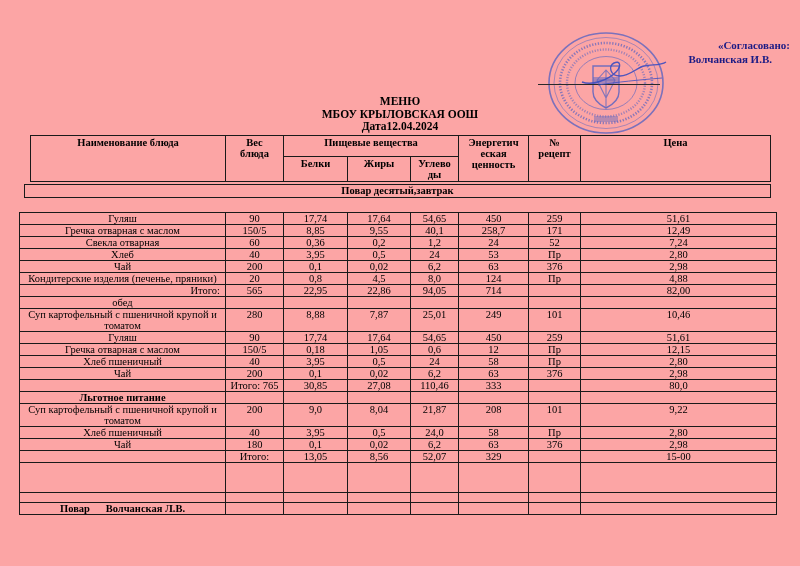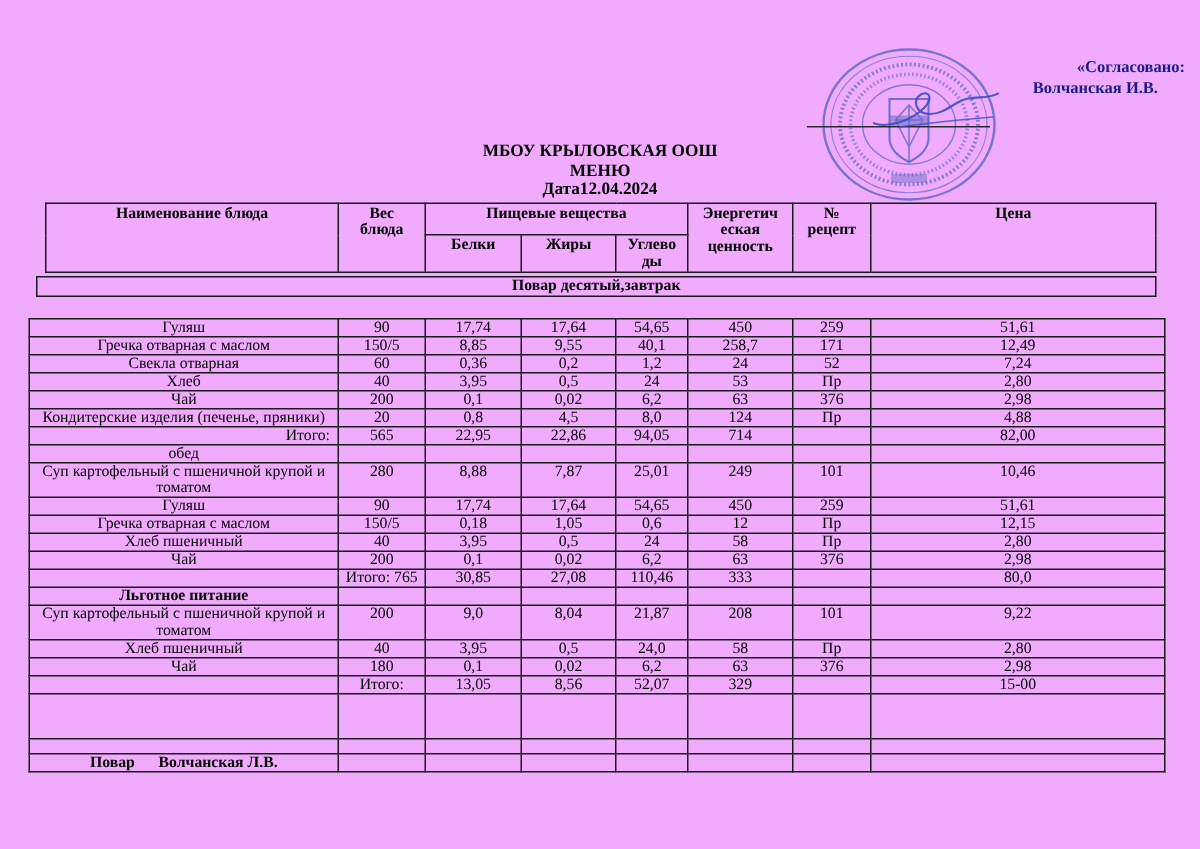--- a/index.html
+++ b/index.html
@@ -1,20 +1,20 @@
 <!DOCTYPE html>
 <html><head>
 <meta charset="utf-8">
 <style>
   html,body { margin:0; padding:0; }
   body {
     width:800px; height:566px; background:#ffffff;
     font-family:"Liberation Serif", serif; color:#000;
   }
-  .page { position:relative; width:800px; height:566px; overflow:hidden; background:#f0abfc; }
+  .page { position:relative; width:800px; height:566px; overflow:hidden; background:#fca5a5; }
 
   
   .approval {
     position:absolute; top:38px; right:10px; text-align:right;
     font-weight:bold; font-size:11px; line-height:14px; color:#1b1b85;
     z-index:3;
   }
   .approval .l3 { margin-right:18px; }
   .sig-line { position:absolute; top:84px; left:538px; width:122px; height:1px; background:#2a2a2a; z-index:2; }
   .stamp-wrap { position:absolute; top:30px; left:544px; z-index:1; }
@@ -81,22 +81,22 @@
 
   <div class="sig-line"></div>
   <div class="signature-wrap">
     <svg width="90" height="34" viewBox="0 0 90 34">
       <path d="M4 26 C14 30 30 24 38 16 C44 10 42 4 36 7 C30 10 32 20 42 20 C52 20 58 12 66 10 C74 8 82 10 88 6" stroke="#3c4cc0" stroke-width="1.4" fill="none" opacity="0.9"></path>
       <path d="M20 29 C40 26 60 24 84 22" stroke="#3c4cc0" stroke-width="1" fill="none" opacity="0.8"></path>
     </svg>
   </div>
 
   <div class="title">
+    <div>МЕНЮ</div>
     <div>МБОУ КРЫЛОВСКАЯ ООШ</div>
-    <div>МЕНЮ</div>
     <div>Дата12.04.2024</div>
   </div>
 
   <div class="menu">
 
     <table class="hdr-table">
       <colgroup>
         <col style="width:195px">
           <col style="width:58px">
           <col style="width:64px">

